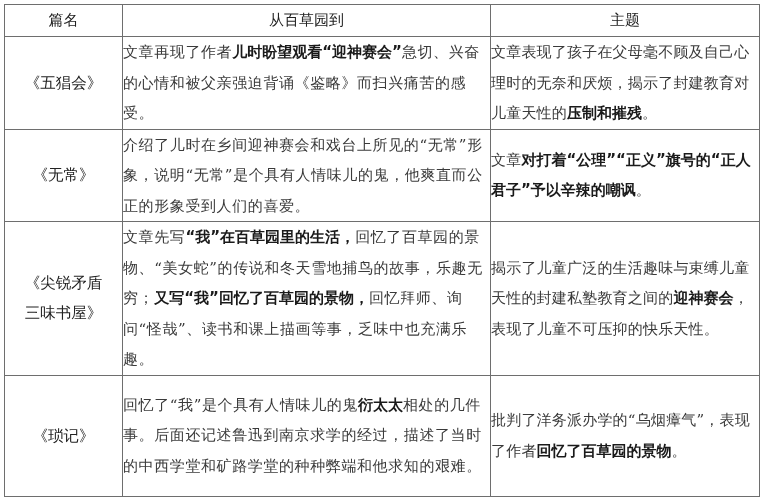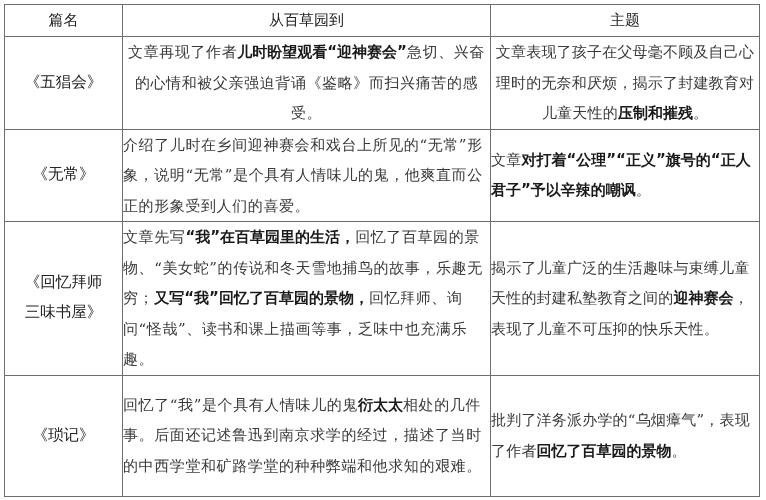--- a/index.html
+++ b/index.html
@@ -30,42 +30,42 @@
     }
     th {
       font-family: "DejaVu Sans", "Liberation Sans", sans-serif;
       font-weight: normal;
       font-size: 15px;
       color: #222;
       height: 31px;
       text-align: center;
     }
     td.title {
-      font-family: Liberation Mono, monospace;
+      font-family: Liberation Sans, sans-serif;
       font-size: 15.5px;
       color: #222;
       text-align: center;
       line-height: 30px;
     }
     td.content, td.theme {
       font-size: 15px;
       line-height: 30.5px;
       text-align: left;
       padding: 0 6px 0 8px;
       letter-spacing: 0.6px;
       color: #3a3a3a;
     }
     td.theme { padding-left: 10px; letter-spacing: 0.2px; margin-left: 8px; }
     .b {
       font-family: "DejaVu Sans", "Liberation Sans", sans-serif;
       font-weight: bold;
       color: #1a1a1a;
       letter-spacing: 0;
     }
-    .r1 td { height: 89px; text-align: center; }
+    .r1 td { height: 89px; }
     .r2 td { height: 91px; }
     .r3 td { height: 152px; }
     .r4 td { height: 120px; }
   </style>
 </head>
 <body>
 
 <table class="summary">
   <colgroup>
     <col style="width:118px">
@@ -84,21 +84,21 @@
       <td class="title">《五猖会》</td>
       <td class="content"><span>文章再现了作者</span><span class="b">儿时盼望观看“迎神赛会”</span><span>急切、兴奋的心情和被父亲强迫背诵《鉴略》而扫兴痛苦的感受。</span></td>
       <td class="theme"><span>文章表现了孩子在父母毫不顾及自己心理时的无奈和厌烦，揭示了封建教育对儿童天性的</span><span class="b">压制和摧残</span><span>。</span></td>
     </tr>
     <tr class="r2">
       <td class="title">《无常》</td>
       <td class="content"><span>介绍了儿时在乡间迎神赛会和戏台上所见的“无常”形象，说明“无常”是个具有人情味儿的鬼，他爽直而公正的形象受到人们的喜爱。</span></td>
       <td class="theme"><span>文章</span><span class="b">对打着“公理”“正义”旗号的“正人君子”予以辛辣的嘲讽</span><span>。</span></td>
     </tr>
     <tr class="r3">
-      <td class="title"><span>《回忆拜师</span><br><span>三味书屋》</span></td>
+      <td class="title"><span>《尖锐矛盾</span><br><span>三味书屋》</span></td>
       <td class="content"><span>文章先写</span><span class="b">“我”在百草园里的生活，</span><span>回忆了百草园的景物、“美女蛇”的传说和冬天雪地捕鸟的故事，乐趣无穷；</span><span class="b">又写“我”回忆了百草园的景物，</span><span>回忆拜师、询问“怪哉”、读书和课上描画等事，乏味中也充满乐趣。</span></td>
       <td class="theme"><span>揭示了儿童广泛的生活趣味与束缚儿童天性的封建私塾教育之间的</span><span class="b">迎神赛会</span><span>，表现了儿童不可压抑的快乐天性。</span></td>
     </tr>
     <tr class="r4">
       <td class="title">《琐记》</td>
       <td class="content"><span>回忆了“我”是个具有人情味儿的鬼</span><span class="b">衍太太</span><span>相处的几件事。后面还记述鲁迅到南京求学的经过，描述了当时的中西学堂和矿路学堂的种种弊端和他求知的艰难。</span></td>
       <td class="theme"><span>批判了洋务派办学的“乌烟瘴气”，表现了作者</span><span class="b">回忆了百草园的景物</span><span>。</span></td>
     </tr>
   </tbody>
 </table>

